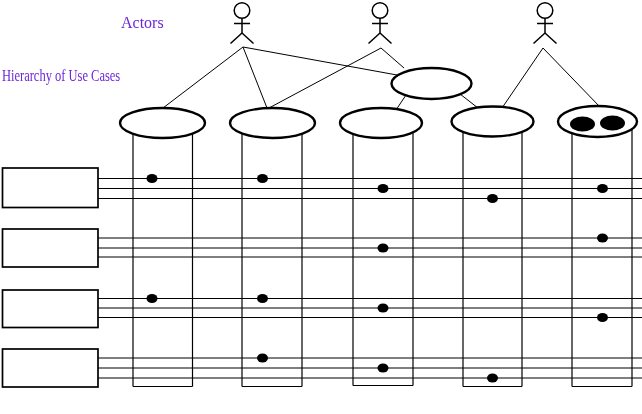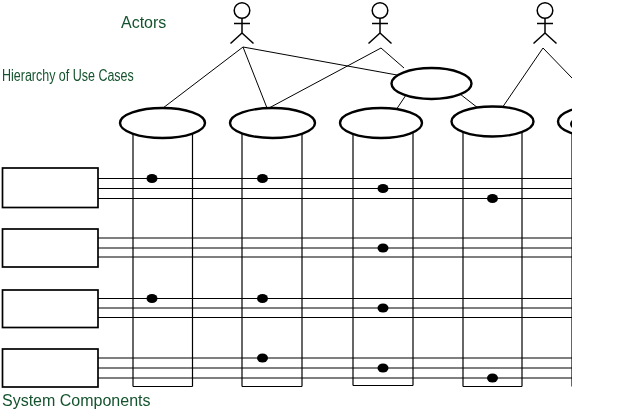--- a/index.html
+++ b/index.html
@@ -1,18 +1,18 @@
 <!DOCTYPE html>
 <html><head>
 <meta charset="utf-8">
 <style>
   html,body{margin:0;padding:0;background:#fff;}
   .canvas{
-    position:relative;width:572px;height:414px;background:#fff;overflow:hidden;
-    font-family:Liberation Sans, sans-serif;color:#14532d;
+    position:relative;width:642px;height:414px;background:#fff;overflow:hidden;
+    font-family:Liberation Serif, serif;color:#6d28d9;
   }
   #diagram{position:absolute;left:0;top:0;width:642px;height:414px;}
   .lbl{position:absolute;font-size:16px;line-height:1.1;white-space:nowrap;}
   .lbl.actors{left:121px;top:14px;}
   .lbl.hierarchy{left:2px;top:67px;transform:scaleX(0.78);transform-origin:left center;}
   .lbl.components{left:2px;top:392px;}
   .bus,.pillar{stroke:var(--ink,#000);stroke-width:1.2;fill:none;}
   .edge{stroke:var(--ink,#000);stroke-width:1;fill:none;}
   .comp{fill:#fff;stroke:var(--ink,#000);stroke-width:1.7;}
   .uc{fill:#fff;stroke:var(--ink,#000);stroke-width:2.4;}
@@ -97,14 +97,13 @@
       <ellipse cx="152" cy="298.5" rx="5.5" ry="4.6" class="mark"></ellipse>
       <ellipse cx="262.5" cy="298.5" rx="5.5" ry="4.6" class="mark"></ellipse>
       <ellipse cx="383" cy="308" rx="5.5" ry="4.6" class="mark"></ellipse>
       <ellipse cx="602.5" cy="317.5" rx="5.5" ry="4.6" class="mark"></ellipse>
       <ellipse cx="262.5" cy="358" rx="5.5" ry="4.6" class="mark"></ellipse>
       <ellipse cx="383" cy="368" rx="5.5" ry="4.6" class="mark"></ellipse>
       <ellipse cx="492.5" cy="378" rx="5.5" ry="4.6" class="mark"></ellipse>
     </svg>
   <div class="lbl actors">Actors</div>
   <div class="lbl hierarchy">Hierarchy of Use Cases</div>
-  <div class="lbl components">System Components</div>
 </div>
 
 </body></html>

